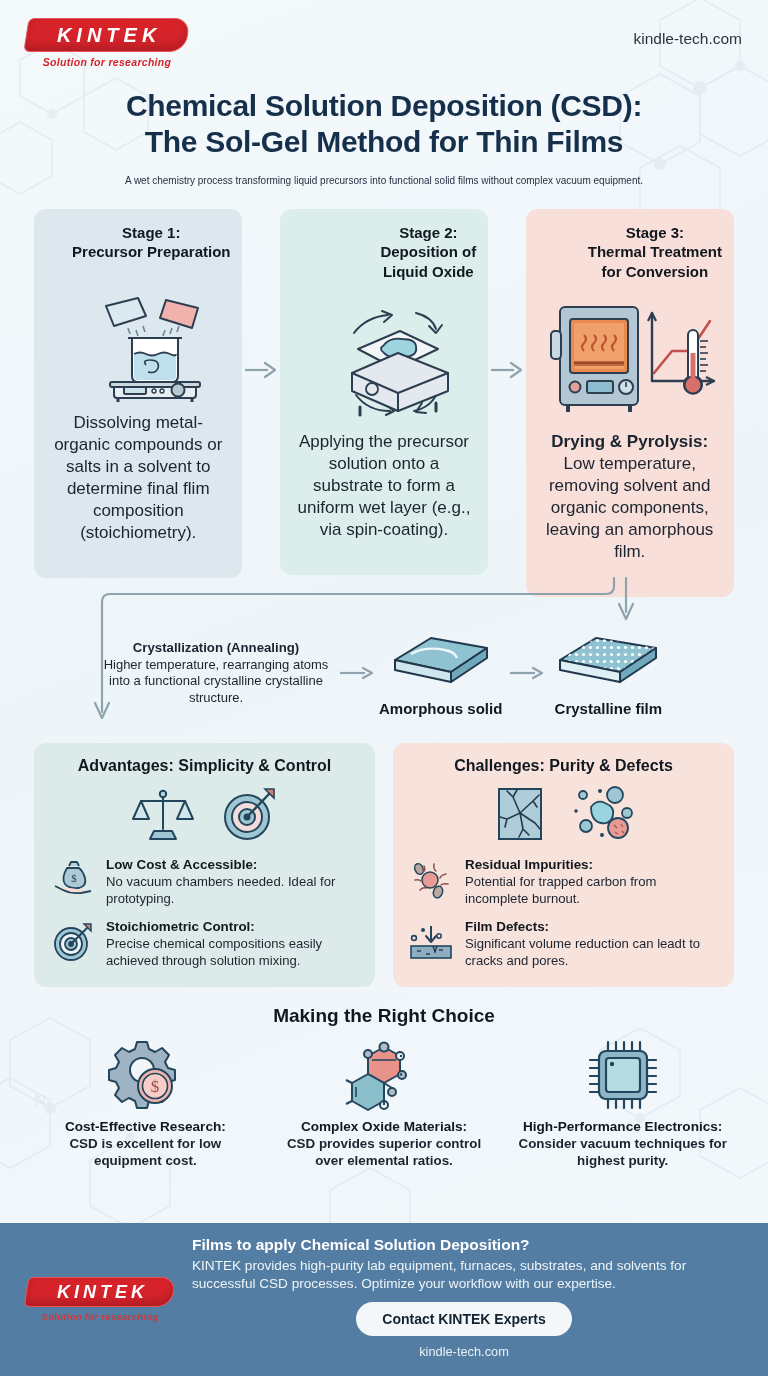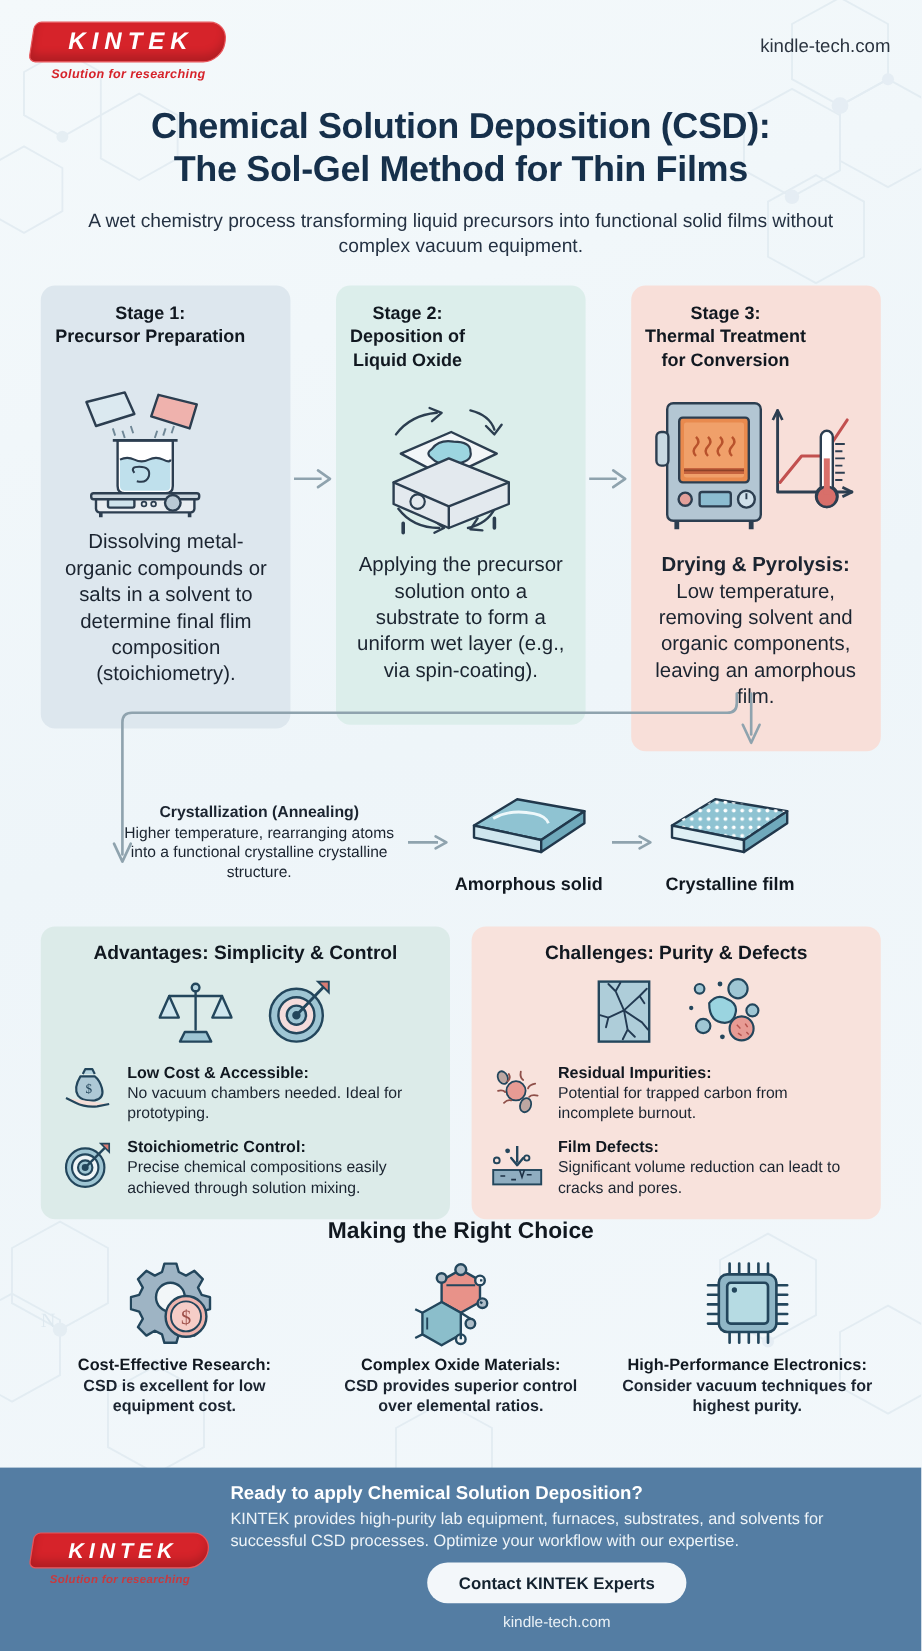--- a/index.html
+++ b/index.html
@@ -79,21 +79,21 @@
   #title-block { position: relative; text-align: center; padding: 2px 30px 0; }
   #main-title {
     font-size: 30px;
     line-height: 1.2;
     font-weight: 700;
     color: #16304b;
     letter-spacing: -.3px;
   }
   #subtitle {
     margin-top: 14px;
-    font-size: 16px;
+    font-size: 10px;
     line-height: 1.32;
     color: #253243;
     padding: 0 26px;
   }
 
   
   #stages {
     position: relative;
     margin-top: 22px;
     padding: 0 34px;
@@ -101,21 +101,21 @@
     align-items: flex-start;
     gap: 0;
   }
   .stage-card {
     width: 212px;
     border-radius: 12px;
     padding: 14px 12px 34px;
     min-height: 322px;
     display: flex;
     flex-direction: column;
-    align-items: flex-start;
+    align-items: flex-end;
   }
   .stage-1 { background: #dde7ee; }
   .stage-2 { background: #dceeeb; }
   .stage-3 { background: #f8dfd9; }
   .stage-title {
     font-size: 15px;
     font-weight: 700;
     color: #111820;
     text-align: center;
     line-height: 1.28;
@@ -165,21 +165,21 @@
   .panel-adv { background: #dcebe9; }
   .panel-chl { background: #f8e2dc; }
   .panel-title { font-size: 16px; font-weight: 700; color: #111820; text-align: center; }
   .panel-icons { display: flex; justify-content: center; gap: 26px; margin: 8px 0 10px; height: 62px; align-items: center; }
   .bullet { display: flex; gap: 10px; margin-top: 12px; align-items: flex-start; }
   .bullet-icon { width: 46px; flex: none; display: flex; justify-content: center; padding-top: 3px; }
   .bullet-body { font-size: 13.1px; line-height: 1.26; color: #1b2430; }
   .bullet-body .bt { font-weight: 700; display: block; font-size: 13.4px; color: #111820; }
 
   
-  #choice { position: relative; padding: 0 26px; }
+  #choice { position: relative; margin-top: 18px; padding: 0 26px; }
   #choice-title { text-align: center; font-size: 19px; font-weight: 700; color: #111820; }
   #choice-grid { display: flex; margin-top: 8px; }
   .choice-col { flex: 1; text-align: center; padding: 0 10px; }
   .choice-art { height: 80px; display: flex; align-items: center; justify-content: center; }
   .choice-hd { font-size: 13.6px; font-weight: 700; color: #111820; margin-top: 4px; }
   .choice-tx { font-size: 13.4px; line-height: 1.28; color: #1b2430; margin-top: 1px; font-weight: bold; }
 
   
   #footer {
     position: absolute;
@@ -684,20 +684,20 @@
   </div>
 
   <div id="footer">
     <div id="footer-logo">
       <div class="logo-badge sm">
         <span class="logo-text">KINTEK</span>
       </div>
       <div class="logo-tag sm">Solution for researching</div>
     </div>
     <div id="footer-main">
-      <div id="footer-head">Ready to apply Chemical Solution Deposition?</div>
+      <div id="footer-head">Films to apply Chemical Solution Deposition?</div>
       <div id="footer-sub">KINTEK provides high-purity lab equipment, furnaces, substrates, and solvents for successful CSD processes. Optimize your workflow with our expertise.</div>
       <button id="cta-btn">Contact KINTEK Experts</button>
       <div id="footer-url">kindle-tech.com</div>
     </div>
   </div>
 
 </div>
 
 </body></html>

